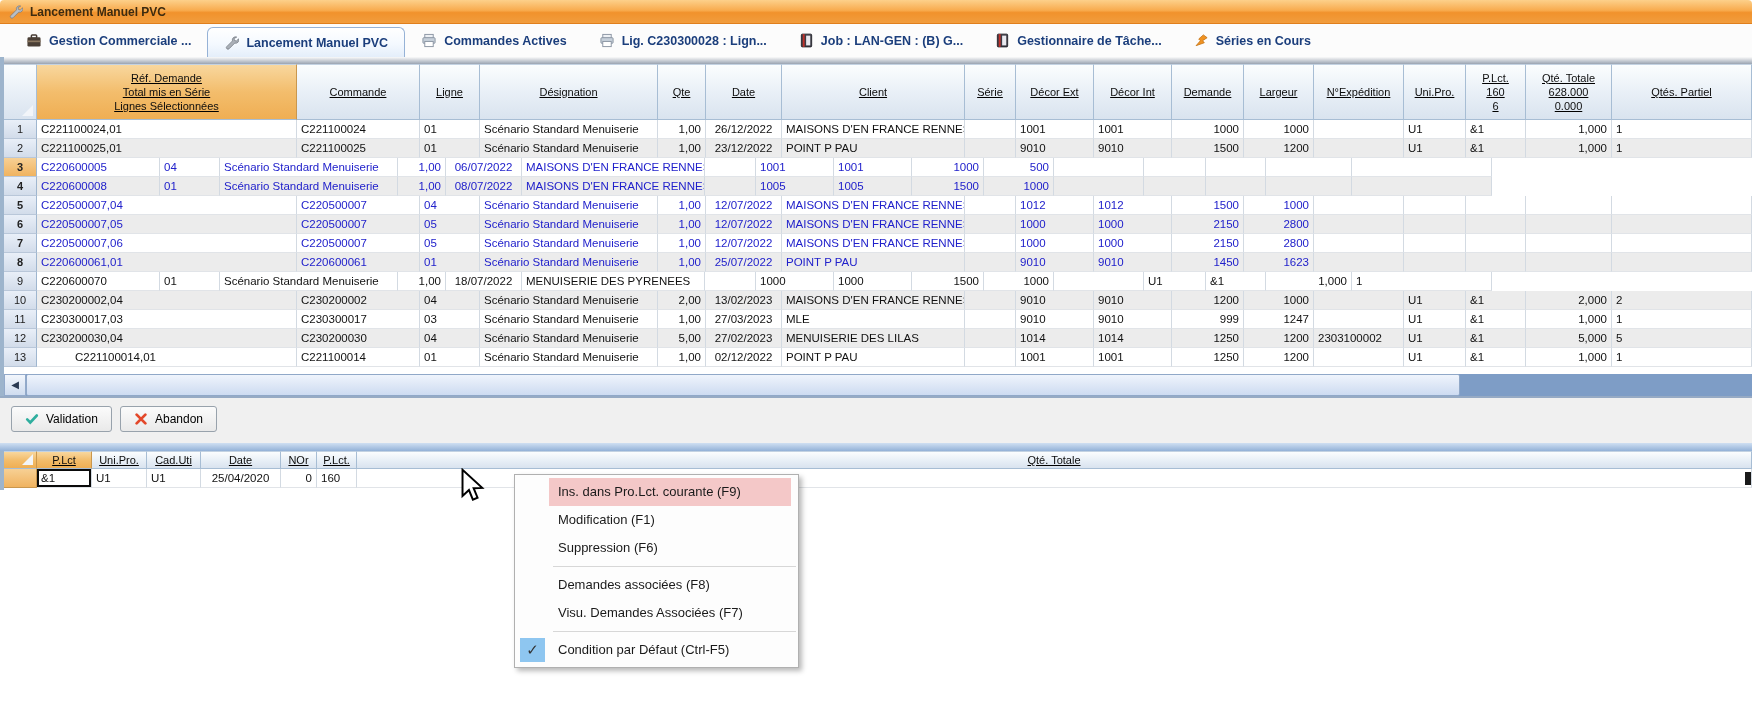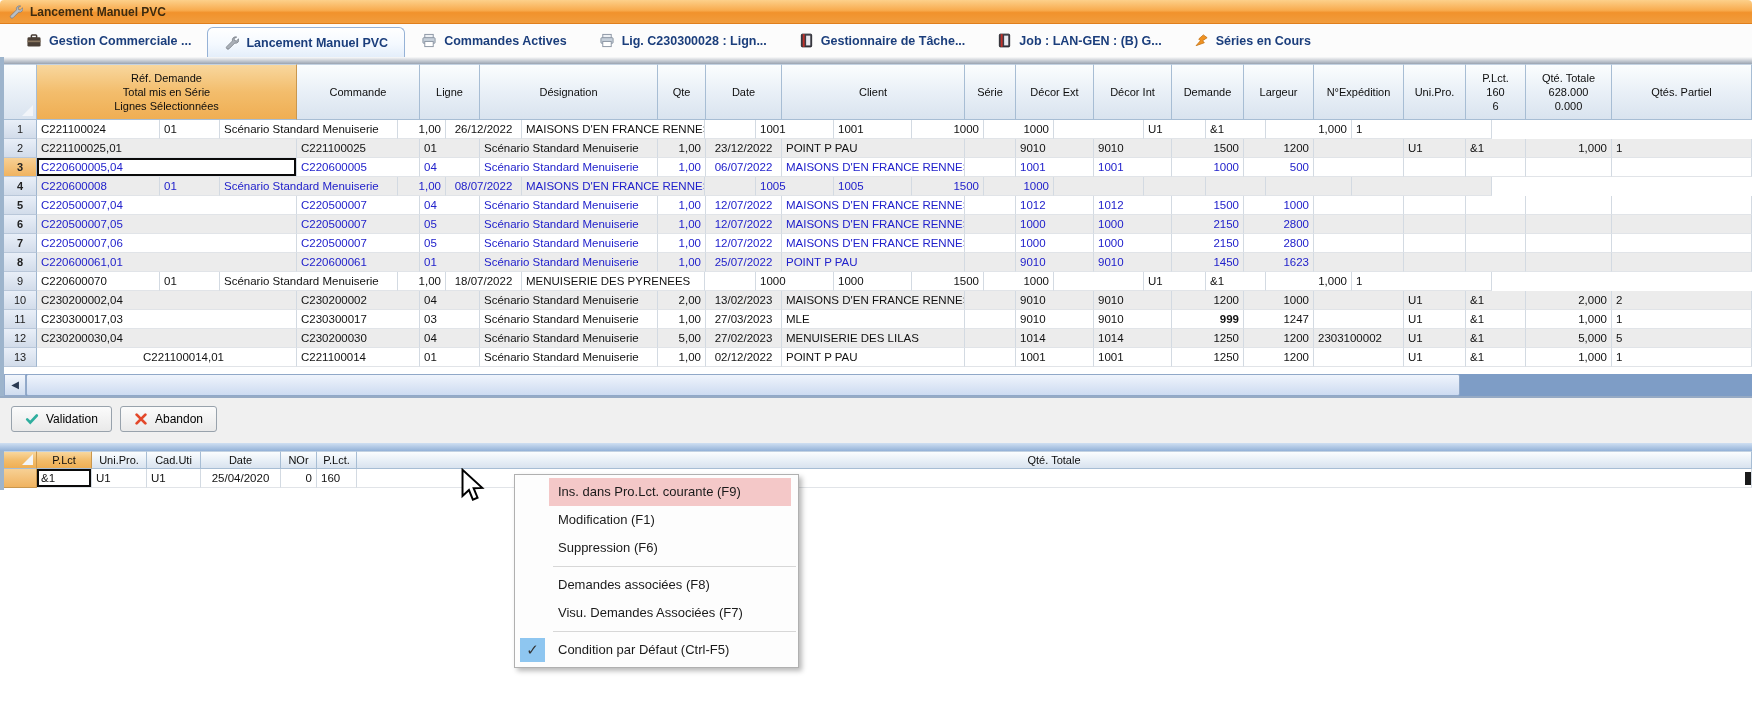--- a/index.html
+++ b/index.html
@@ -21,21 +21,21 @@
   .tab.active { border:1px solid #96b2d6; border-bottom:none; border-radius:6px 6px 0 0;
     height:30px; background:linear-gradient(#ffffff, #f4f9ff 55%, #e4eefa); }
   .tab svg { flex:0 0 auto; }
 
   
   .grid-topstrip { position:absolute; left:0; top:57px; width:1752px; height:7px;
     background:linear-gradient(#fafafa, #9aa4b2); }
   .left-frame { position:absolute; left:0; top:57px; width:4px; height:433px; background:#9db4cc; }
 
   .grid { position:absolute; left:4px; top:64px; width:1748px; }
-  .grow { display:flex; }
+  .grow { display:flex;text-decoration:underline; }
   .hcell { background:linear-gradient(#fbfdfe, #e9f0f7 50%, #d9e3ef);
     border-right:1px solid #a7bdd4; border-bottom:1px solid #a7bdd4; border-top:1px solid #c3d2e2;
     font-size:11px; color:#0d0d0d; display:flex; flex-direction:column; justify-content:center;
     align-items:center; text-align:center; white-space:pre-line; line-height:1.3; height:56px; }
   .hcell.orange { background:linear-gradient(#f8d79e, #f3bd6c 50%, #efae53); border-right:1px solid #c9974e; }
   .corner { position:relative; }
   .corner::after { content:""; position:absolute; right:3px; bottom:3px;
     border-left:11px solid transparent; border-bottom:11px solid #f2f5f9; }
   .drow { display:flex; height:19px; }
   .dcell { font-size:11.5px; color:#111; padding:0 4px; line-height:18px; white-space:nowrap;
@@ -140,31 +140,31 @@
       <span>Lig. C230300028 : Lign...</span>
     </div>
     <div class="tab">
       <span style="display: flex;">
         <svg width="15" height="15" viewBox="0 0 16 16">
           <rect x="2.5" y="1.2" width="11" height="13.6" rx="1" fill="#3c3c46" stroke="#24242c"></rect>
           <rect x="4" y="1.2" width="2" height="13.6" fill="#c13029"></rect>
           <rect x="7.6" y="2.8" width="4.4" height="10.4" fill="#e9e9ef"></rect>
         </svg>
       </span>
-      <span>Gestionnaire de Tâche...</span>
+      <span>Job : LAN-GEN : (B) G...</span>
     </div>
     <div class="tab">
       <span style="display: flex;">
         <svg width="15" height="15" viewBox="0 0 16 16">
           <rect x="2.5" y="1.2" width="11" height="13.6" rx="1" fill="#3c3c46" stroke="#24242c"></rect>
           <rect x="4" y="1.2" width="2" height="13.6" fill="#c13029"></rect>
           <rect x="7.6" y="2.8" width="4.4" height="10.4" fill="#e9e9ef"></rect>
         </svg>
       </span>
-      <span>Job : LAN-GEN : (B) G...</span>
+      <span>Gestionnaire de Tâche...</span>
     </div>
     <div class="tab">
       <span style="display: flex;">
         <svg width="15" height="15" viewBox="0 0 16 16">
           <path d="M2.2 13.5 L6.8 8.2 L5 6.4 L10 2 L14 5 L9.2 8.2 L11 10.4 Z" fill="#f09322" stroke="#c06f10" stroke-width="0.8"></path>
         </svg>
       </span>
       <span>Séries en Cours</span>
     </div>
   </div>
@@ -194,20 +194,21 @@
       <div class="hcell" style="width: 60px;"><span>P.Lct.
 160
 6</span></div>
       <div class="hcell" style="width: 86px;"><span>Qté. Totale
 628.000
 0.000</span></div>
       <div class="hcell" style="width: 140px;"><span>Qtés. Partiel</span></div>
     </div>
     <div class="drow">
       <div class="rownum" style="width: 33px;">1</div>
+      <div class="dcell" style="width: 260px; text-align: left;">C221100024,01</div>
       <div class="dcell" style="width: 123px; text-align: left;">C221100024</div>
       <div class="dcell" style="width: 60px; text-align: left;">01</div>
       <div class="dcell" style="width: 178px; text-align: left;">Scénario Standard Menuiserie</div>
       <div class="dcell" style="width: 48px; text-align: right;">1,00</div>
       <div class="dcell" style="width: 76px; text-align: center;">26/12/2022</div>
       <div class="dcell" style="width: 183px; text-align: left;">MAISONS D'EN FRANCE RENNES</div>
       <div class="dcell" style="width: 51px; text-align: left;"></div>
       <div class="dcell" style="width: 78px; text-align: left;">1001</div>
       <div class="dcell" style="width: 78px; text-align: left;">1001</div>
       <div class="dcell" style="width: 72px; text-align: right;">1000</div>
@@ -233,21 +234,20 @@
       <div class="dcell" style="width: 72px; text-align: right;">1500</div>
       <div class="dcell" style="width: 70px; text-align: right;">1200</div>
       <div class="dcell" style="width: 90px; text-align: left;"></div>
       <div class="dcell" style="width: 62px; text-align: left;">U1</div>
       <div class="dcell" style="width: 60px; text-align: left;">&amp;1</div>
       <div class="dcell" style="width: 86px; text-align: right;">1,000</div>
       <div class="dcell" style="width: 140px; text-align: left;">1</div>
     </div>
     <div class="drow blue">
       <div class="rownum bold cur" style="width: 33px;">3</div>
-      <div class="dcell sel-cell" style="width: 260px; text-align: left;">C220600005,04</div>
       <div class="dcell" style="width: 123px; text-align: left;">C220600005</div>
       <div class="dcell" style="width: 60px; text-align: left;">04</div>
       <div class="dcell" style="width: 178px; text-align: left;">Scénario Standard Menuiserie</div>
       <div class="dcell" style="width: 48px; text-align: right;">1,00</div>
       <div class="dcell" style="width: 76px; text-align: center;">06/07/2022</div>
       <div class="dcell" style="width: 183px; text-align: left;">MAISONS D'EN FRANCE RENNES</div>
       <div class="dcell" style="width: 51px; text-align: left;"></div>
       <div class="dcell" style="width: 78px; text-align: left;">1001</div>
       <div class="dcell" style="width: 78px; text-align: left;">1001</div>
       <div class="dcell" style="width: 72px; text-align: right;">1000</div>
@@ -401,21 +401,21 @@
       <div class="dcell" style="width: 260px; text-align: left;">C230300017,03</div>
       <div class="dcell" style="width: 123px; text-align: left;">C230300017</div>
       <div class="dcell" style="width: 60px; text-align: left;">03</div>
       <div class="dcell" style="width: 178px; text-align: left;">Scénario Standard Menuiserie</div>
       <div class="dcell" style="width: 48px; text-align: right;">1,00</div>
       <div class="dcell" style="width: 76px; text-align: center;">27/03/2023</div>
       <div class="dcell" style="width: 183px; text-align: left;">MLE</div>
       <div class="dcell" style="width: 51px; text-align: left;"></div>
       <div class="dcell" style="width: 78px; text-align: left;">9010</div>
       <div class="dcell" style="width: 78px; text-align: left;">9010</div>
-      <div class="dcell" style="width: 72px; text-align: right; font-weight: bold;">999</div>
+      <div class="dcell" style="width: 72px; text-align: right;">999</div>
       <div class="dcell" style="width: 70px; text-align: right;">1247</div>
       <div class="dcell" style="width: 90px; text-align: left;"></div>
       <div class="dcell" style="width: 62px; text-align: left;">U1</div>
       <div class="dcell" style="width: 60px; text-align: left;">&amp;1</div>
       <div class="dcell" style="width: 86px; text-align: right;">1,000</div>
       <div class="dcell" style="width: 140px; text-align: left;">1</div>
     </div>
     <div class="drow alt">
       <div class="rownum" style="width: 33px;">12</div>
       <div class="dcell" style="width: 260px; text-align: left;">C230200030,04</div>
@@ -431,21 +431,21 @@
       <div class="dcell" style="width: 72px; text-align: right;">1250</div>
       <div class="dcell" style="width: 70px; text-align: right;">1200</div>
       <div class="dcell" style="width: 90px; text-align: left;">2303100002</div>
       <div class="dcell" style="width: 62px; text-align: left;">U1</div>
       <div class="dcell" style="width: 60px; text-align: left;">&amp;1</div>
       <div class="dcell" style="width: 86px; text-align: right;">5,000</div>
       <div class="dcell" style="width: 140px; text-align: left;">5</div>
     </div>
     <div class="drow">
       <div class="rownum" style="width: 33px;">13</div>
-      <div class="dcell" style="width: 260px; text-align: center; padding-left: 38px;">C221100014,01</div>
+      <div class="dcell" style="width: 260px; text-align: left; padding-left: 38px;">C221100014,01</div>
       <div class="dcell" style="width: 123px; text-align: left;">C221100014</div>
       <div class="dcell" style="width: 60px; text-align: left;">01</div>
       <div class="dcell" style="width: 178px; text-align: left;">Scénario Standard Menuiserie</div>
       <div class="dcell" style="width: 48px; text-align: right;">1,00</div>
       <div class="dcell" style="width: 76px; text-align: center;">02/12/2022</div>
       <div class="dcell" style="width: 183px; text-align: left;">POINT P PAU</div>
       <div class="dcell" style="width: 51px; text-align: left;"></div>
       <div class="dcell" style="width: 78px; text-align: left;">1001</div>
       <div class="dcell" style="width: 78px; text-align: left;">1001</div>
       <div class="dcell" style="width: 72px; text-align: right;">1250</div>

